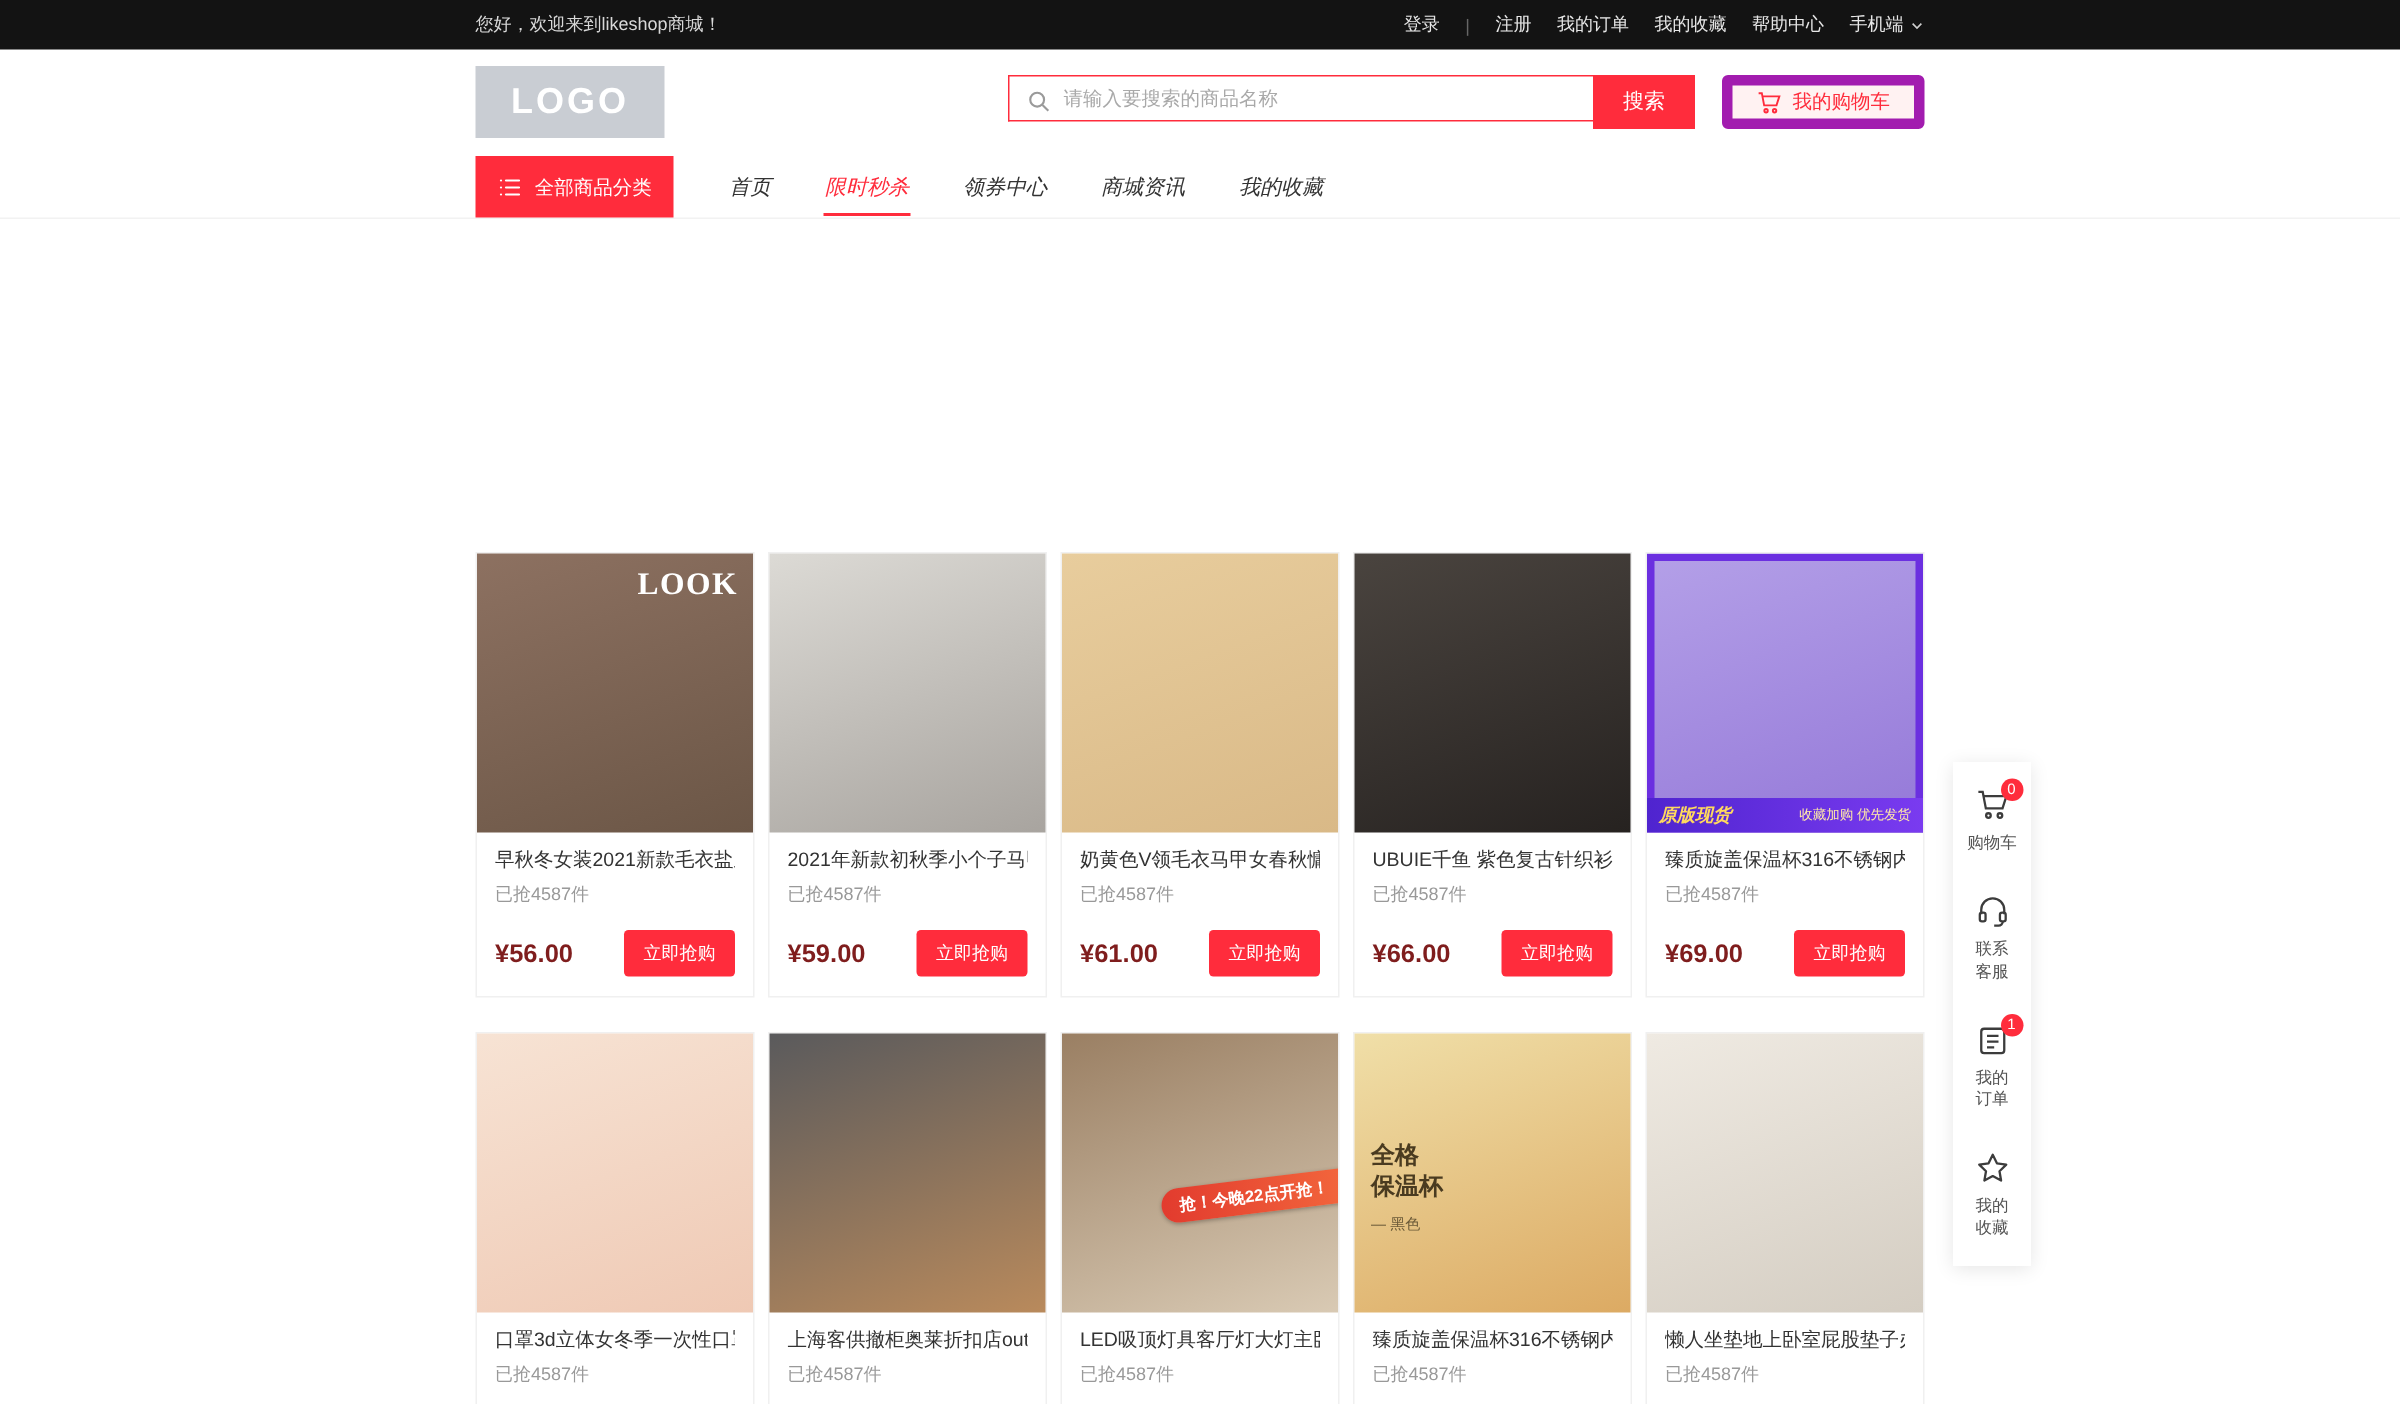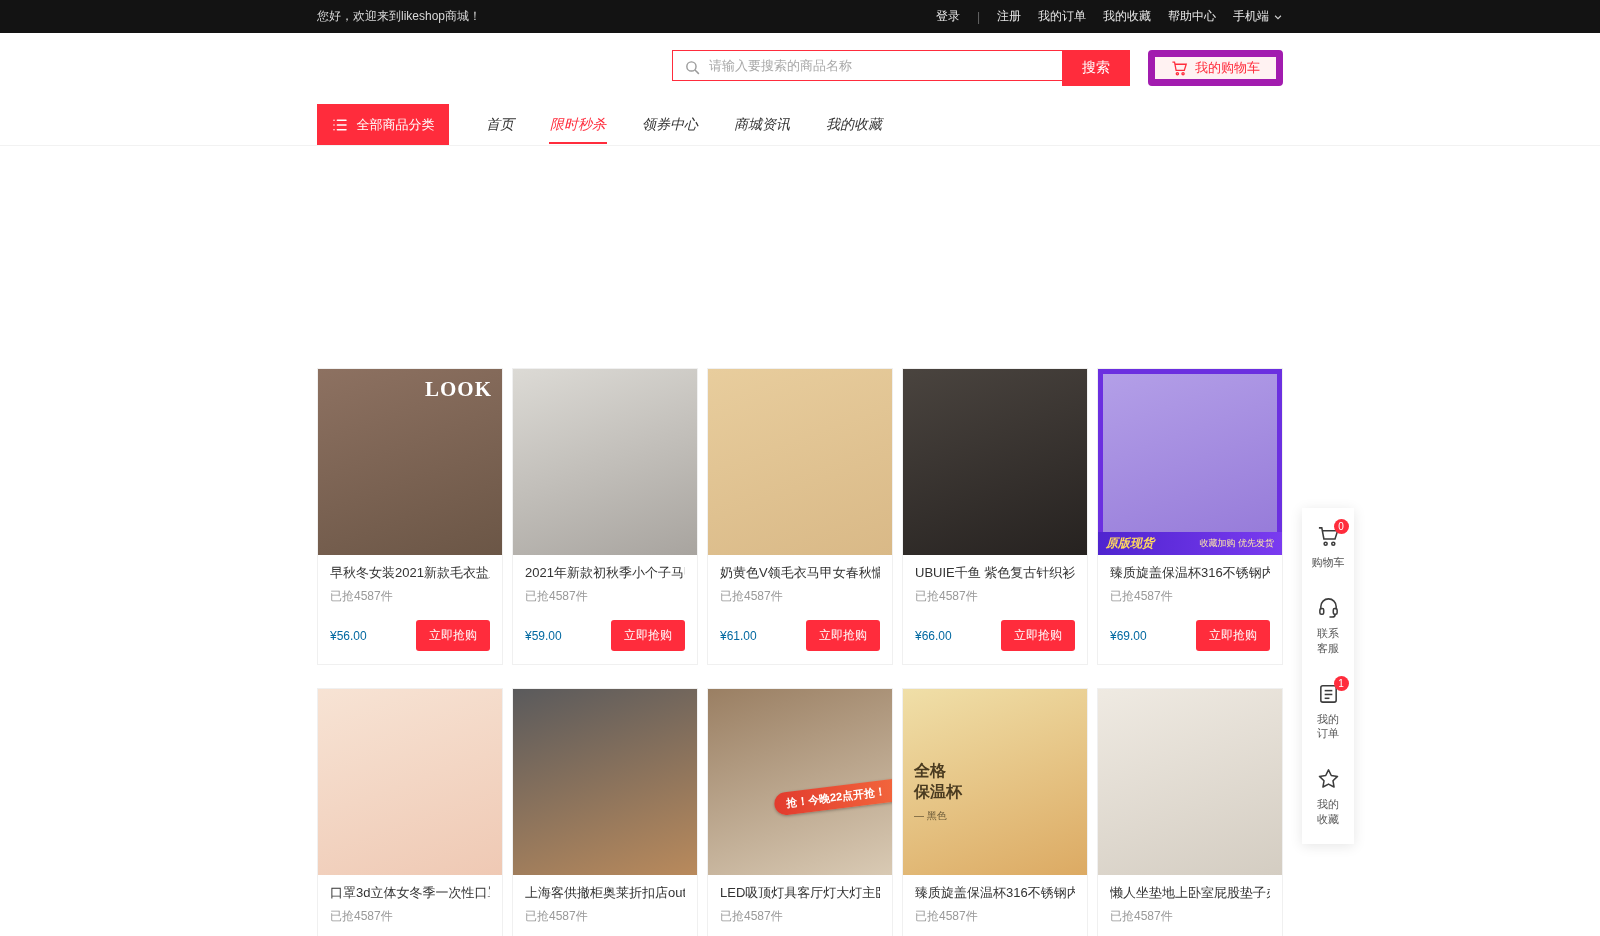--- a/index.html
+++ b/index.html
@@ -59,21 +59,21 @@
   .img-ribbon { position:absolute; top:52%; right:-4px; background:linear-gradient(90deg,#e23b2e,#f2653c);
     color:#fff; font-size:11px; font-weight:bold; padding:4px 10px 4px 12px;
     border-radius:12px 0 0 12px; transform:rotate(-7deg); box-shadow:0 1px 3px rgba(0,0,0,.3); }
   .img-side { position:absolute; left:11px; top:72px; color:#4a3b20; }
   .img-side .st { font-size:16px; font-weight:bold; white-space:pre-line; line-height:1.3; }
   .img-side .ss { font-size:10px; color:#6b5a38; margin-top:6px; }
   .card-info { padding:9px 12px 13px; }
   .p-title { font-size:13px; color:#333; white-space:nowrap; overflow:hidden; }
   .p-sold { font-size:12px; color:#999; margin-top:6px; }
   .p-pricerow { margin-top:15px; display:flex; align-items:center; justify-content:space-between; }
-  .p-price { color:#0369a1; font-size:12px; }
+  .p-price { color:#7f1d1d; font-size:17px;font-weight:bold; }
   .buy-btn { background:#ff2c3c; color:#fff; border:none; border-radius:3px;
     font-size:12px; padding:7px 13px; cursor:pointer; }
 
   
   .floatbar { position:absolute; left:1302px; top:508px; width:52px; background:#fff;
     box-shadow:0 2px 12px rgba(0,0,0,.10); padding:4px 0; }
   .float-item { padding:13px 3px; display:flex; flex-direction:column; align-items:center;
     cursor:pointer; }
   .fi-iconwrap { position:relative; }
   .fi-badge { position:absolute; top:-6px; right:-9px; min-width:15px; height:15px;
@@ -103,20 +103,21 @@
         <svg width="10" height="10" viewBox="0 0 24 24" fill="none" stroke="#cfcfcf" stroke-width="2.6">
             <polyline points="5 9 12 16 19 9"></polyline>
           </svg>
       </span>
     </div>
   </div>
 </div>
 
 <div class="header">
   <div class="header-top">
+    <div class="logo-box">LOGO</div>
     <div class="search-group">
       <div class="search-box">
         <svg width="17" height="17" viewBox="0 0 24 24" fill="none" stroke="#9a9a9a" stroke-width="2">
             <circle cx="10.5" cy="10.5" r="6.5"></circle>
             <line x1="15.5" y1="15.5" x2="21" y2="21"></line>
           </svg>
         <input class="search-input" placeholder="请输入要搜索的商品名称" style="">
       </div>
       <button class="search-btn">搜索</button>
     </div>

